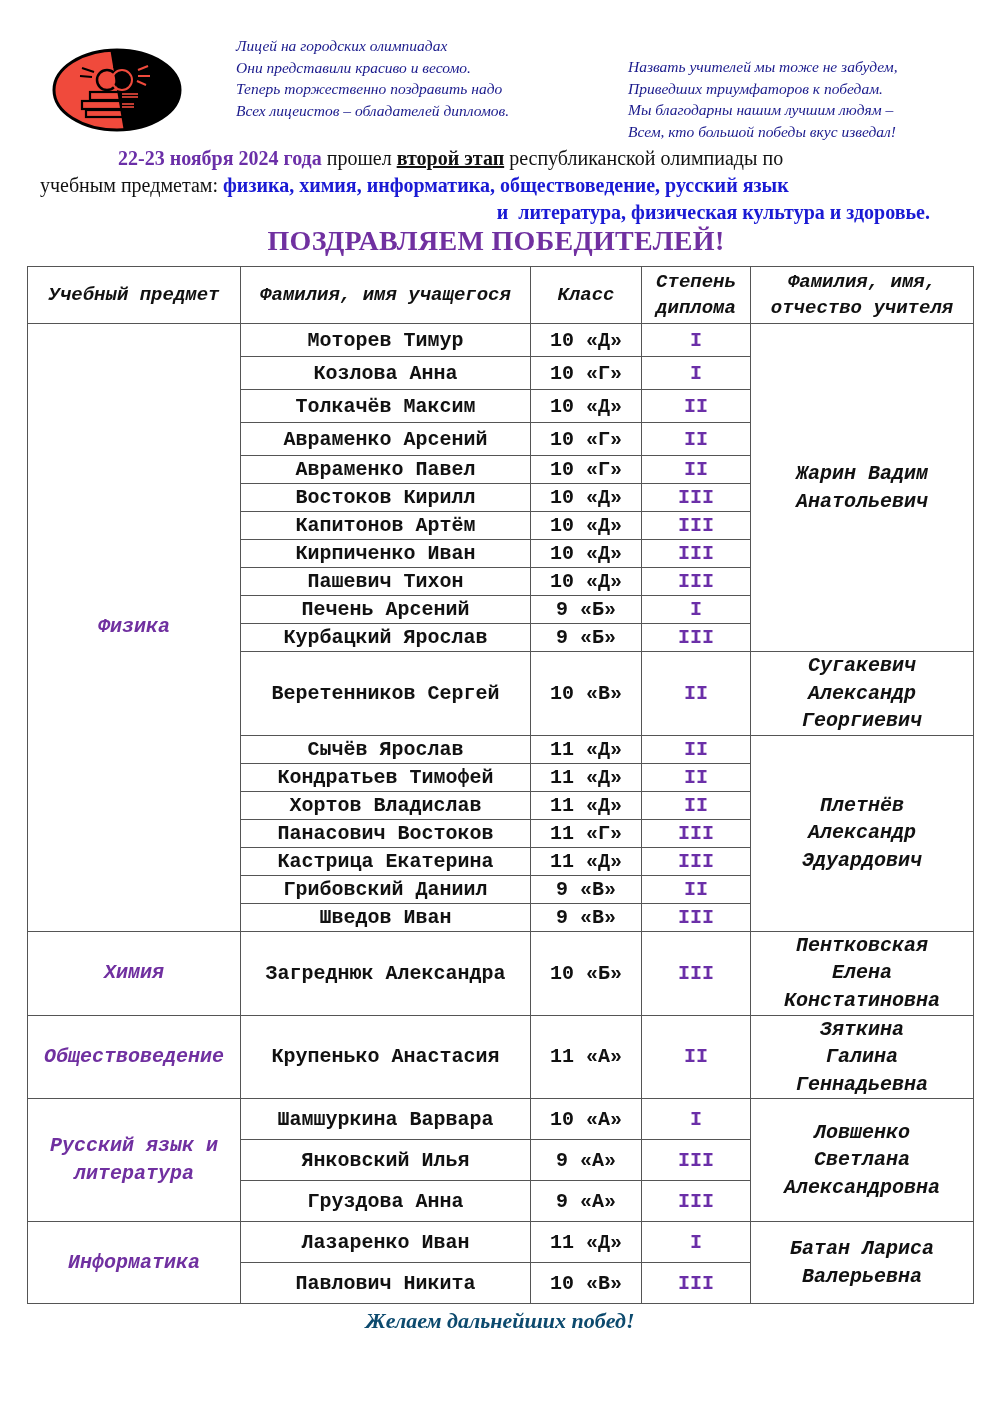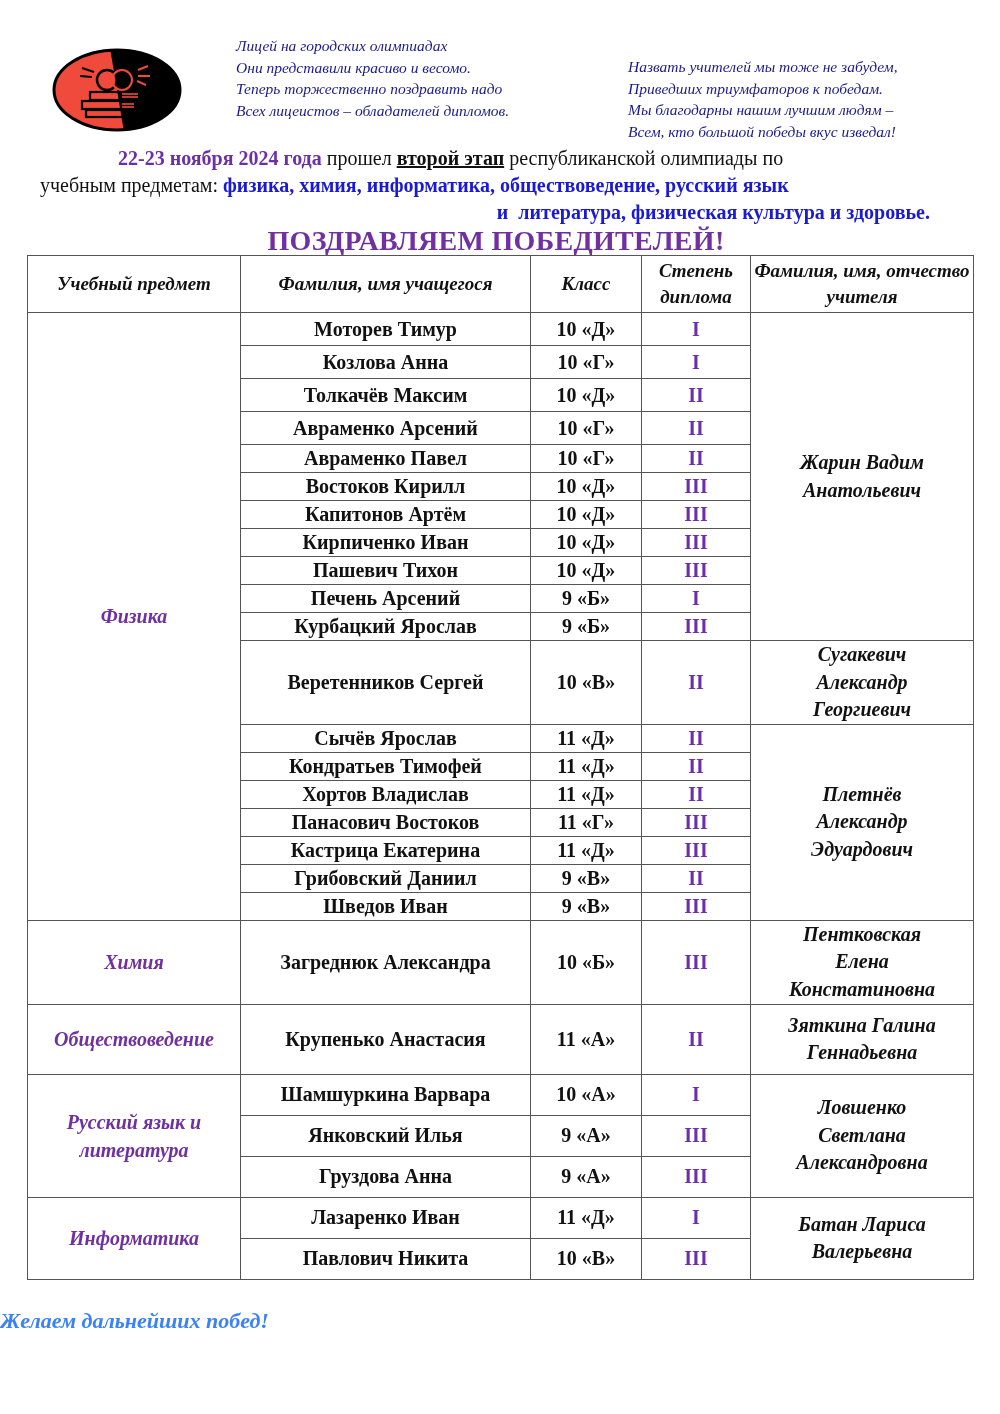--- a/index.html
+++ b/index.html
@@ -10,29 +10,29 @@
   .poem-right { left:628px;margin-top:21px; }
   .poem div { white-space:nowrap; }
   .intro { position:absolute; left:30px; width:940px; top:145px; font-size:20px; line-height:27px; color:#111; }
   .intro .l1 { text-align:left; padding-left:88px; }
   .intro .l2 { text-align:left; padding-left:10px; }
   .intro .l3 { text-align:right; padding-right:40px; }
   .purple { color:#6b2fa8; font-weight:bold; }
   .blue { color:#1a1ad4; font-weight:bold; }
   .u { font-weight:bold; text-decoration:underline; }
   .congrats { position:absolute; left:0; width:992px; top:225px; text-align:center; font-size:28px; font-weight:bold; color:#7030a0; letter-spacing:0.3px; }
-  table { position:absolute; left:27px; top:255px; width:946px; border-collapse:collapse; table-layout:fixed; }
+  table { position:absolute; left:27px; top:266px; width:946px; border-collapse:collapse; table-layout:fixed;font-family:Liberation Mono, monospace; }
   td, th { border:1.5px solid #555; padding:0; text-align:center; vertical-align:middle; }
   th { font-style:italic; font-weight:bold; font-size:19px; line-height:26px; color:#111; height:56px; }
   td.name { font-weight:bold; font-size:20px; color:#111; }
   td.cls { font-weight:bold; font-size:20px; color:#111; }
   td.dip { font-weight:bold; font-size:20px; color:#6b2fa8; }
   td.subj { font-style:italic; font-weight:bold; font-size:20px; line-height:28px; color:#7030a0; }
   td.teacher { font-style:italic; font-weight:bold; font-size:20px; line-height:27.5px; color:#111; }
-  .wish { position:absolute; left:0; width:1000px; top:1308px; text-align:left; font-style:italic; font-weight:bold; font-size:22px; color:#3b82f6; }
+  .wish { position:absolute; left:0; width:1000px; top:1308px; text-align:center; font-style:italic; font-weight:bold; font-size:22px; color:#0c4a6e; }
 </style>
 </head>
 <body>
 
 <svg class="logo" viewBox="0 0 130 84">
   <defs>
       <clipPath id="ov">
         <ellipse cx="65" cy="42" rx="63" ry="40"></ellipse>
       </clipPath>
     </defs>

